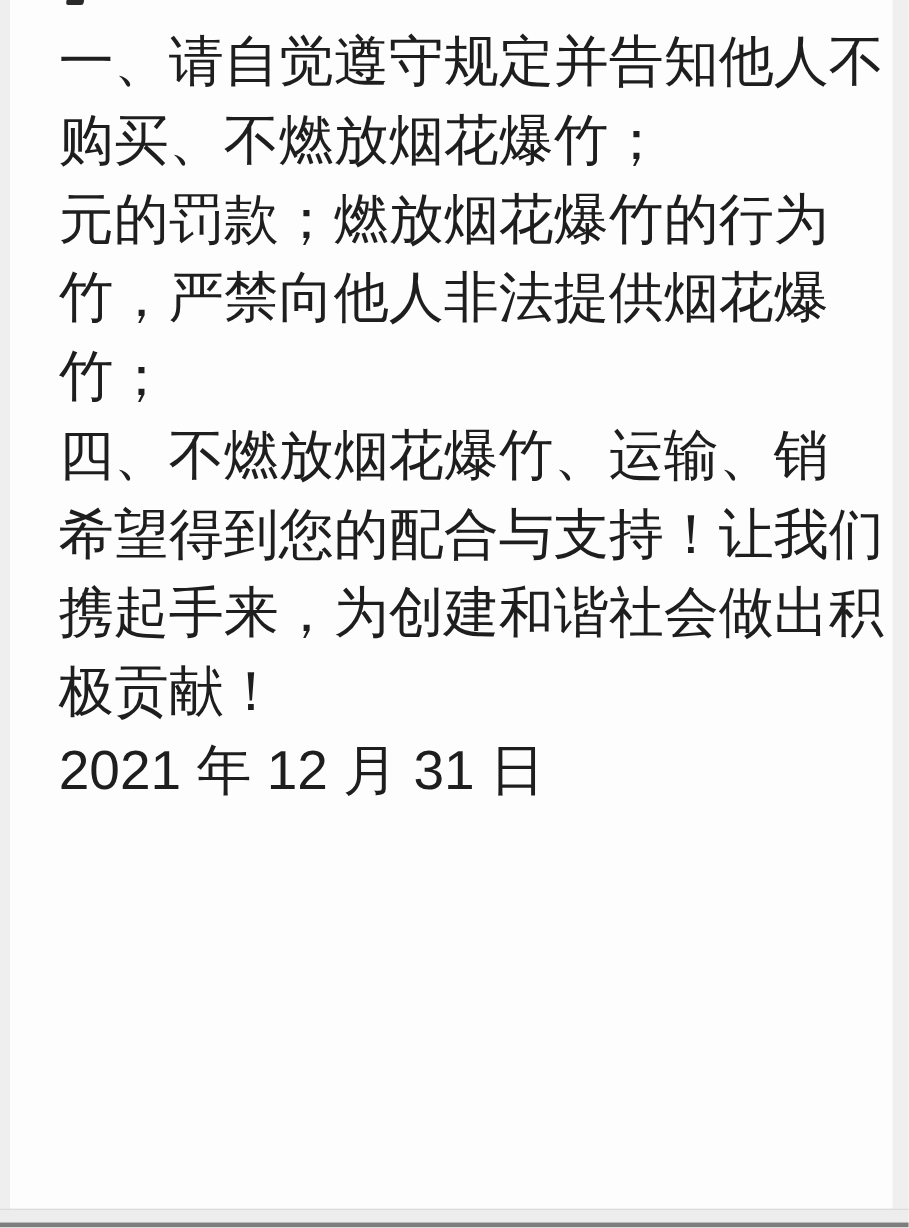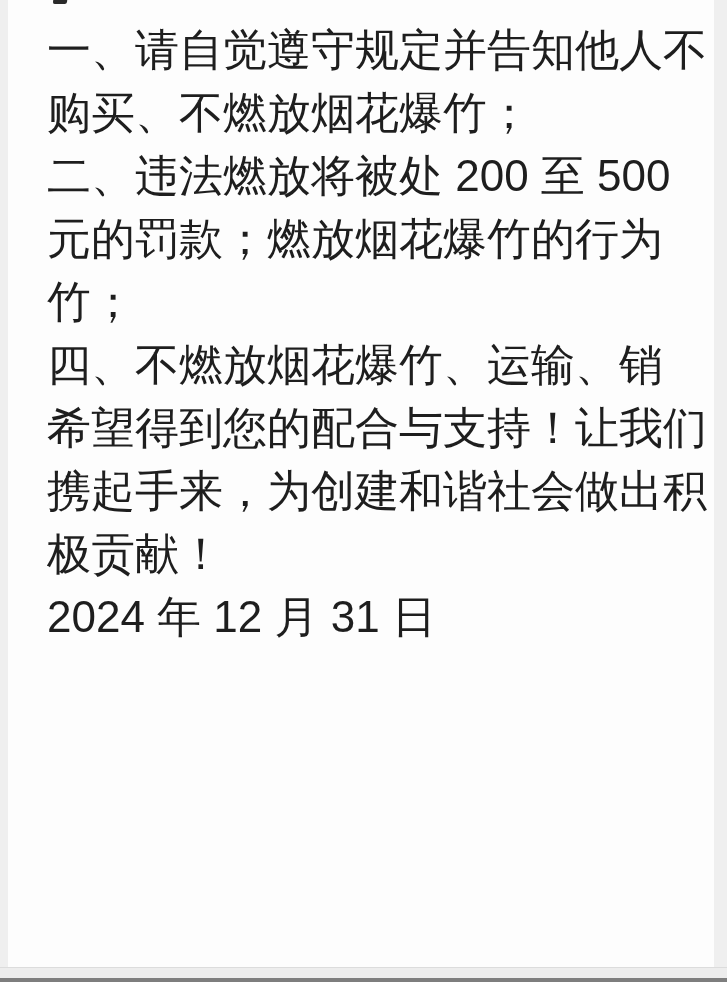--- a/index.html
+++ b/index.html
@@ -62,25 +62,25 @@
 <body>
 
 <div class="page">
   <div class="strip-left"></div>
   <div class="strip-right"></div>
   <div class="artifact"></div>
 
   <div class="content">
     <div class="line">一、请自觉遵守规定并告知他人不</div>
     <div class="line">购买、不燃放烟花爆竹；</div>
-    <div class="line">二、违法燃放将被处 200 至 500</div>
     <div class="line">元的罚款；燃放烟花爆竹的行为</div>
+    <div class="line">竹，严禁向他人非法提供烟花爆</div>
     <div class="line">竹；</div>
     <div class="line">四、不燃放烟花爆竹、运输、销</div>
     <div class="line">希望得到您的配合与支持！让我们</div>
     <div class="line">携起手来，为创建和谐社会做出积</div>
     <div class="line">极贡献！</div>
-    <div class="line">2024 年 12 月 31 日</div>
+    <div class="line">2021 年 12 月 31 日</div>
   </div>
 
   <div class="bottom-light"></div>
   <div class="bottom-dark"></div>
 </div>
 
 </body></html>

